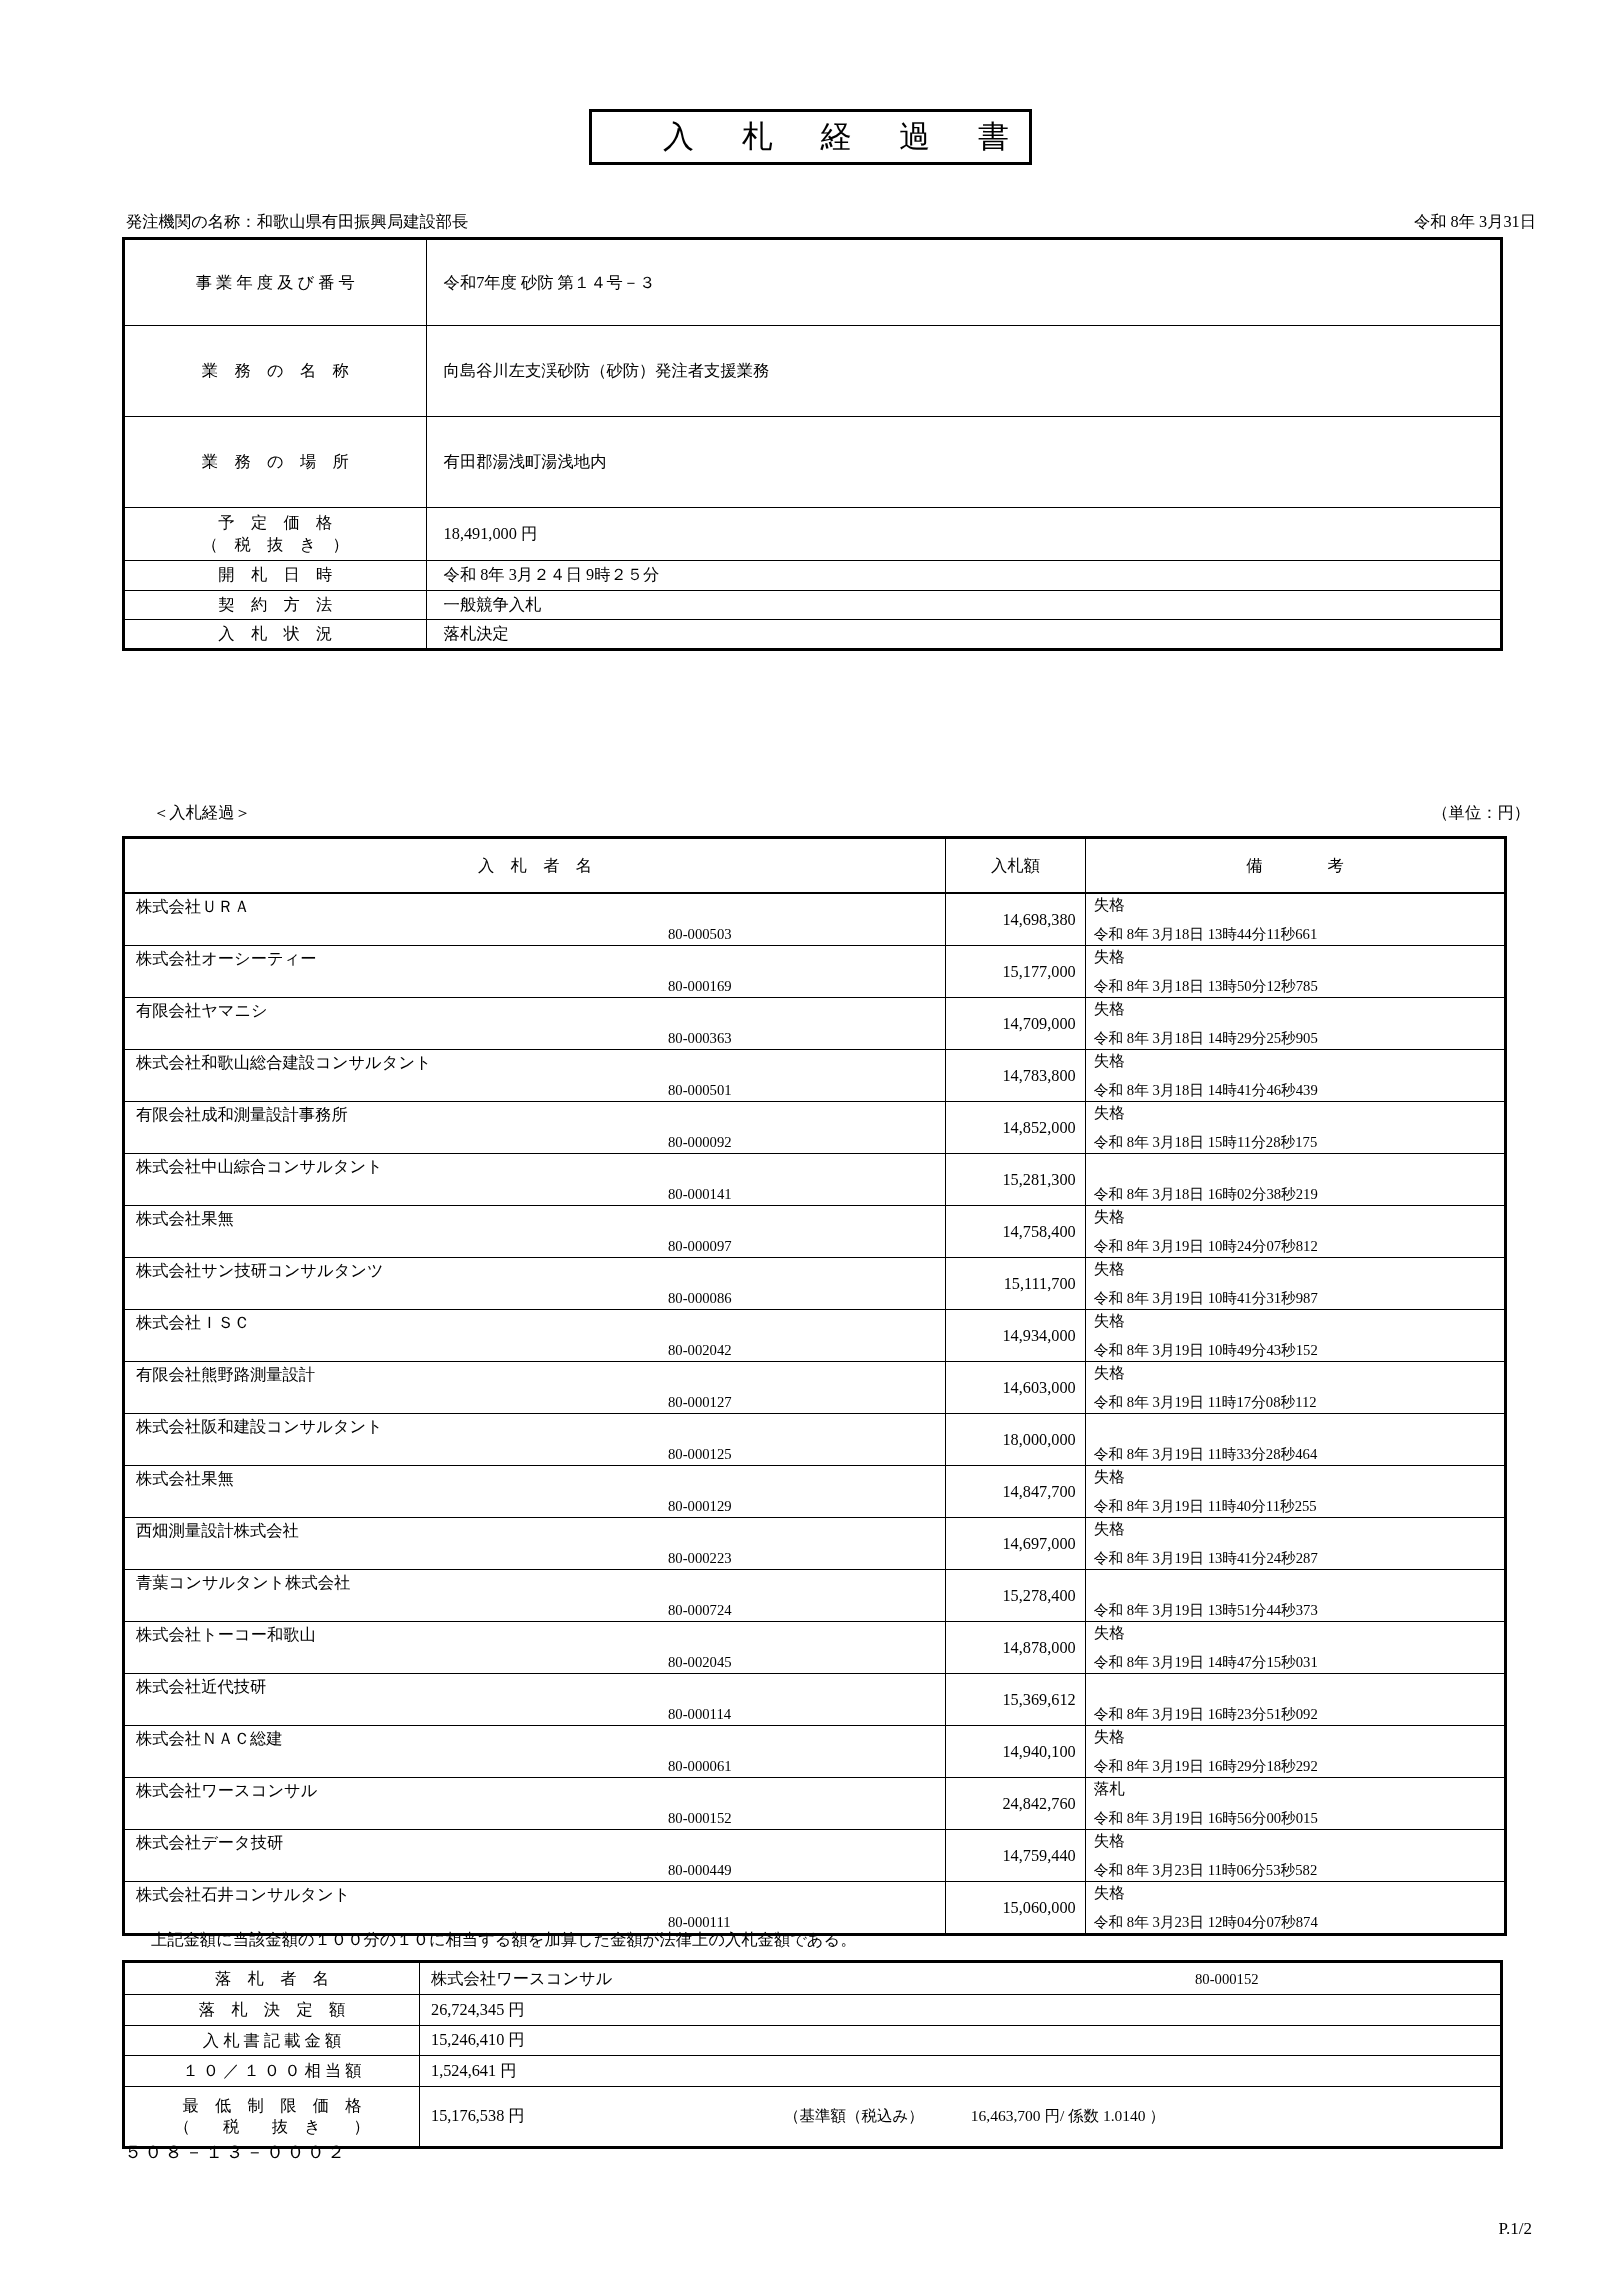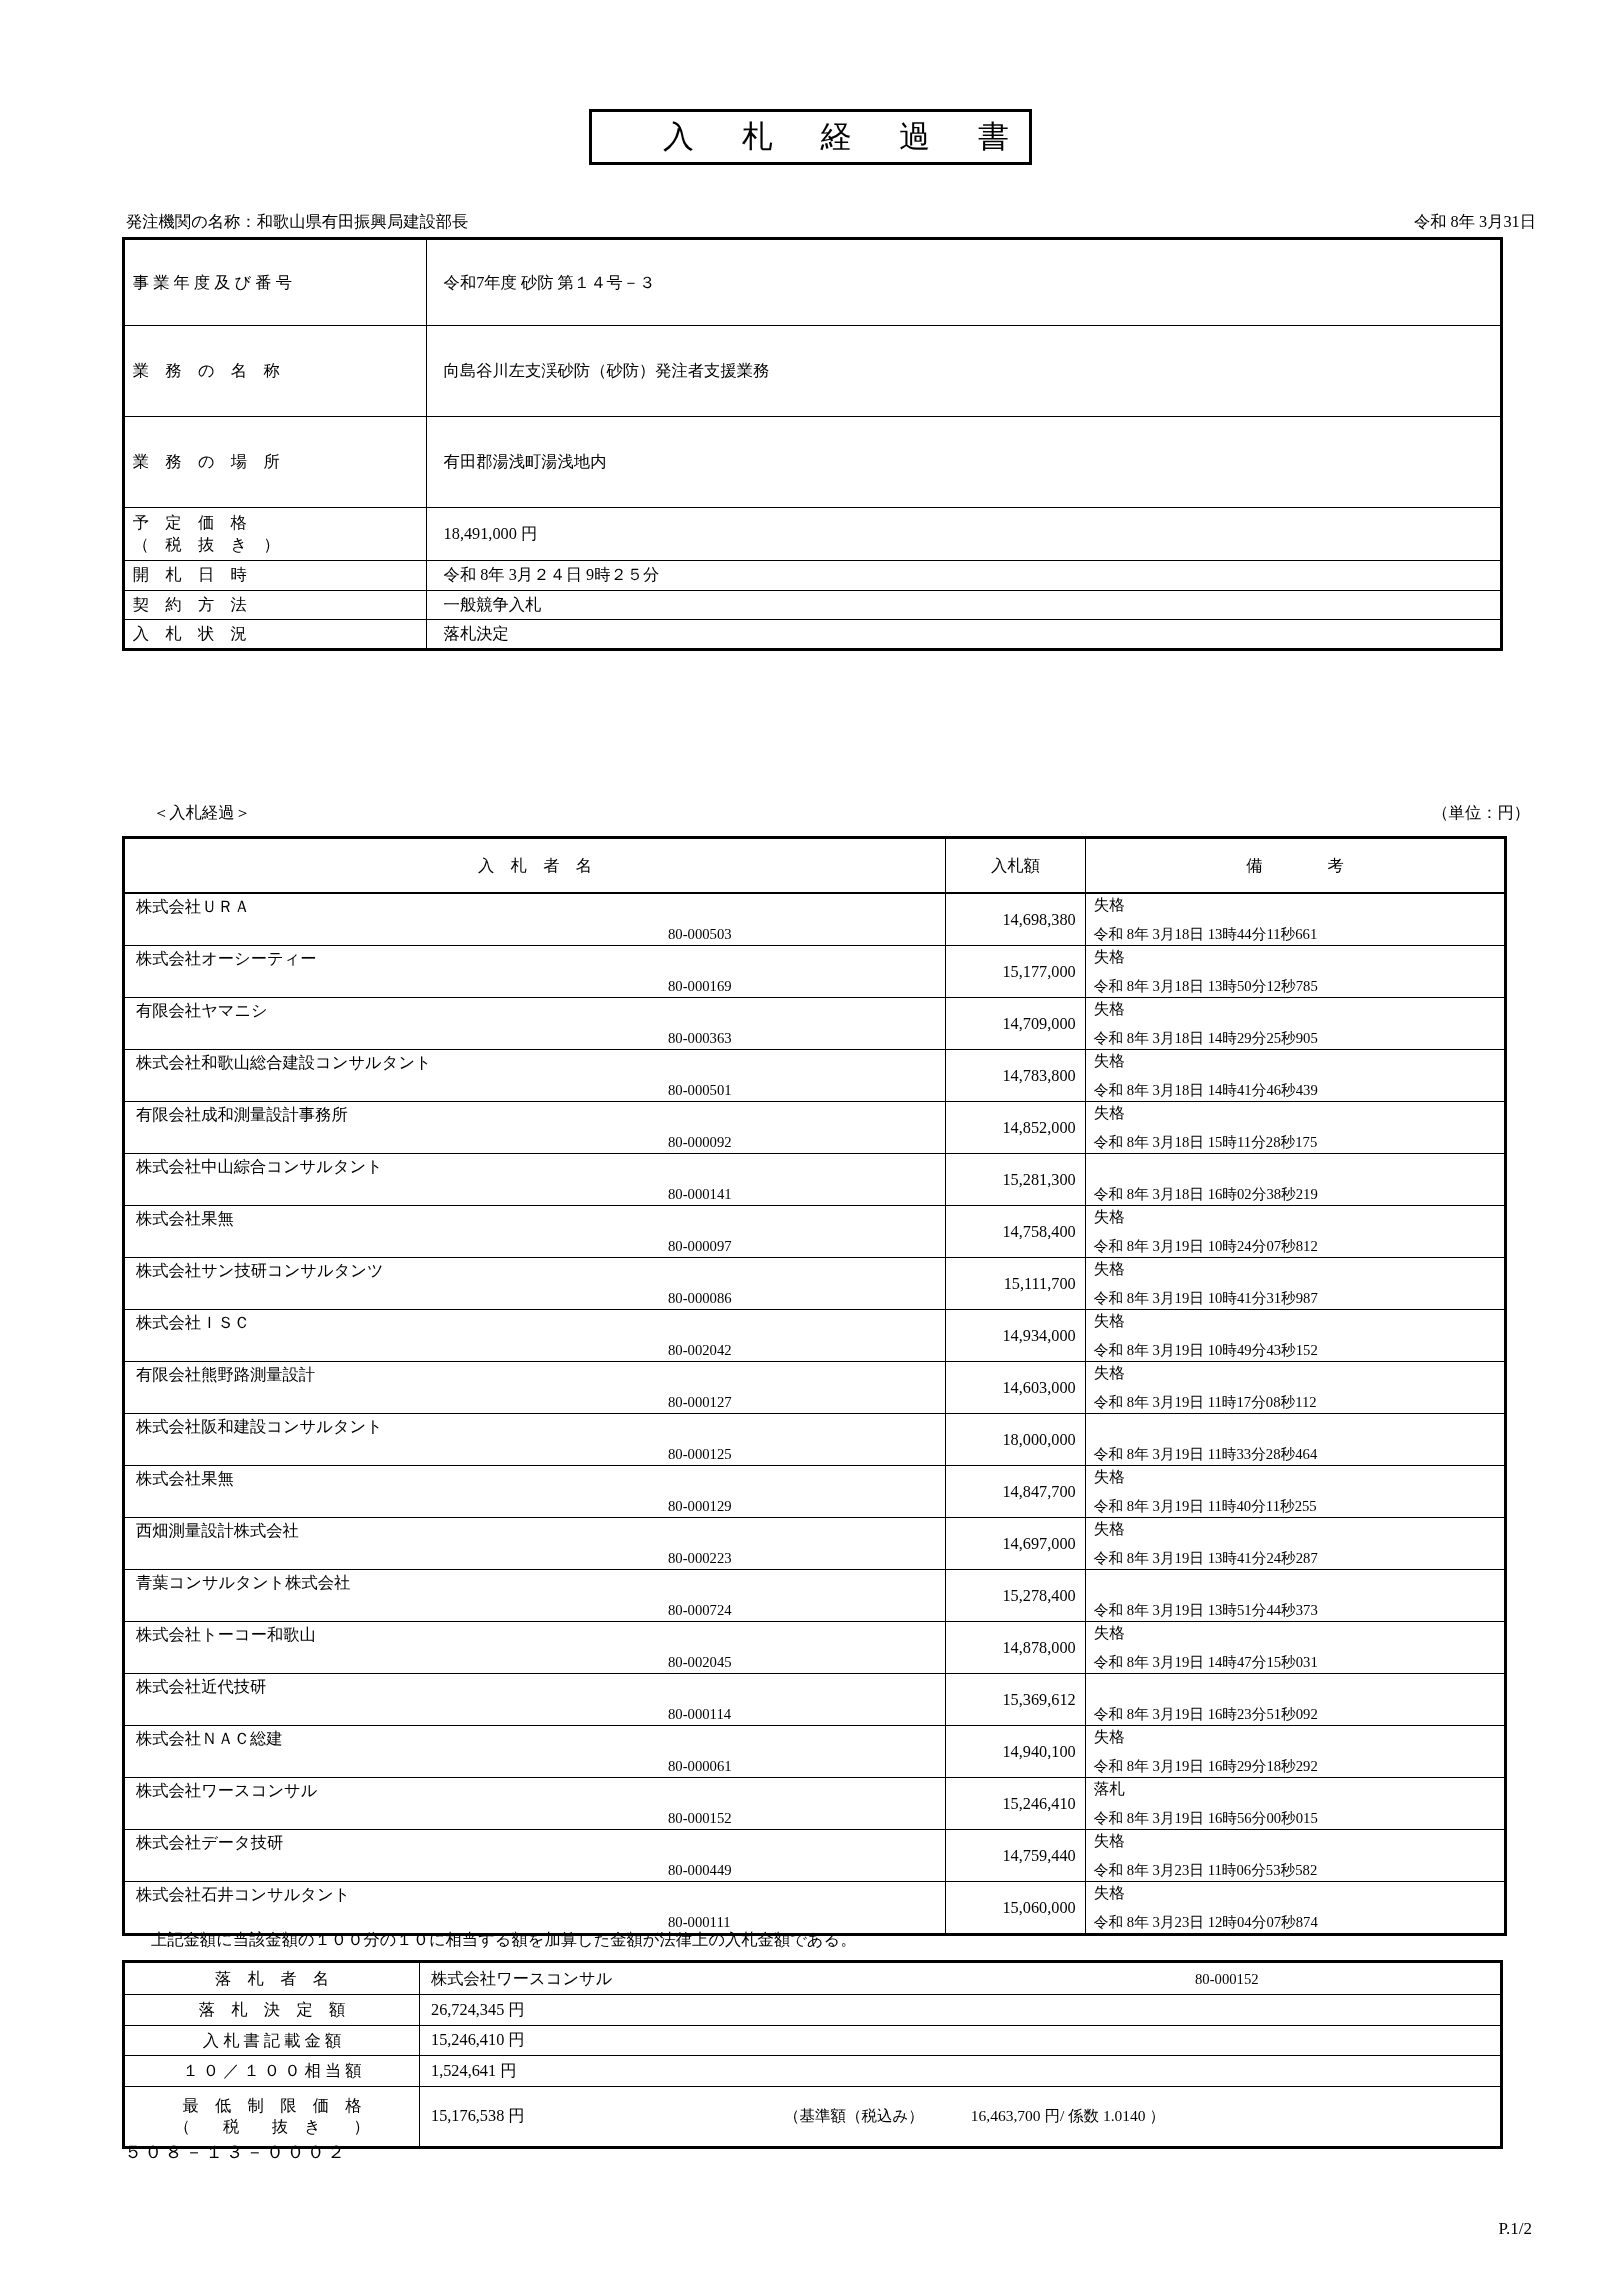--- a/index.html
+++ b/index.html
@@ -74,20 +74,21 @@
   
   .info-table {
     position: absolute;
     left: 122px;
     top: 237px;
     width: 1381px;
     border: 3.1px solid #000;
   }
   .info-table td.lbl {
     width: 285px;
+    text-align: center;
     font-size: 16.3px;
     line-height: 1.35;
     padding: 0 7.8px;
   }
   .info-table td.val {
     padding-left: 17px;
     font-size: 16.3px;
   }
   .r-tall { height: 87px; }
   .r-tall2 { height: 91px; }
@@ -486,21 +487,21 @@
           <td class="cell-note">
             <span class="st">失格</span>
             <span class="ts">令和 8年 3月19日  16時29分18秒292</span>
           </td>
         </tr>
         <tr>
           <td class="cell-name">
             <span class="nm">株式会社ワースコンサル</span>
             <span class="rg">80-000152</span>
           </td>
-          <td class="cell-amount">15,246,410</td>
+          <td class="cell-amount">24,842,760</td>
           <td class="cell-note">
             <span class="st">落札</span>
             <span class="ts">令和 8年 3月19日  16時56分00秒015</span>
           </td>
         </tr>
         <tr>
           <td class="cell-name">
             <span class="nm">株式会社データ技研</span>
             <span class="rg">80-000449</span>
           </td>

